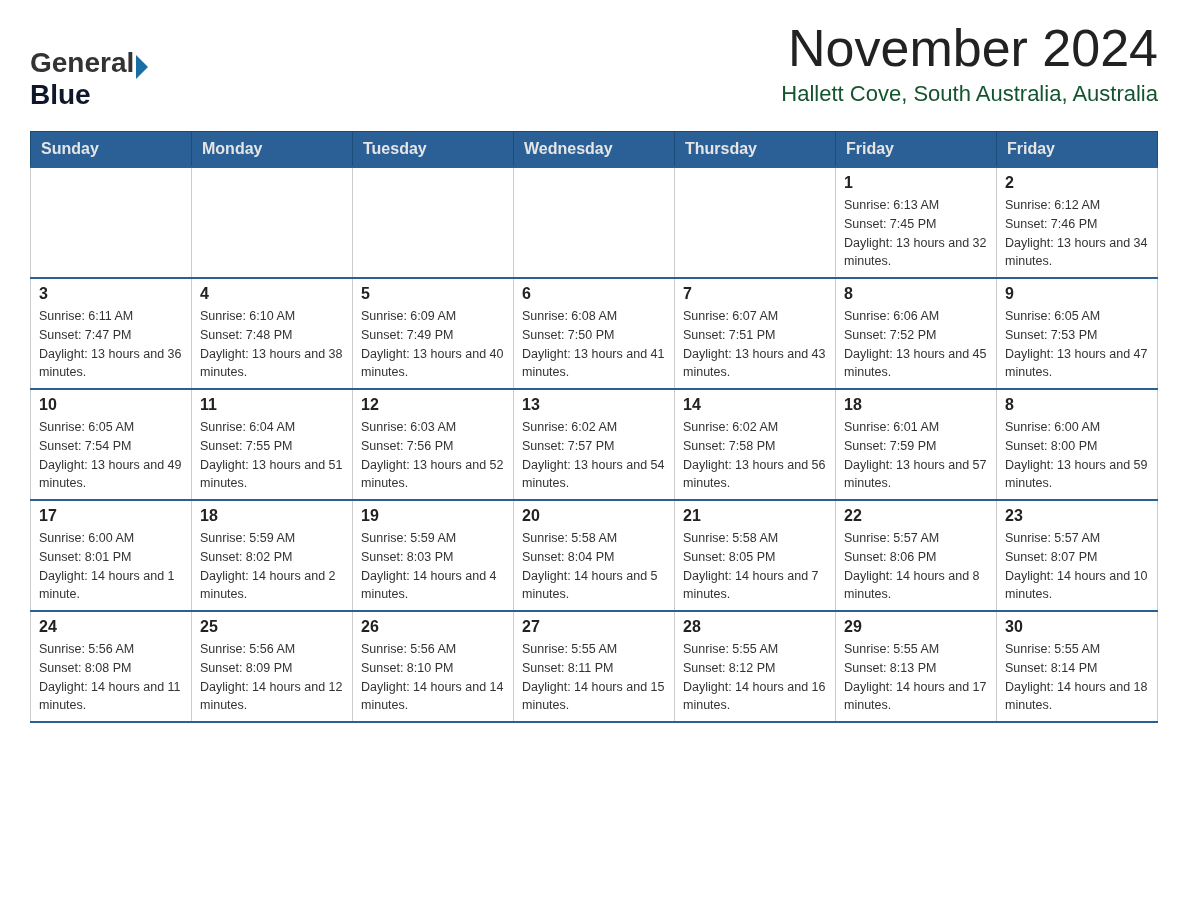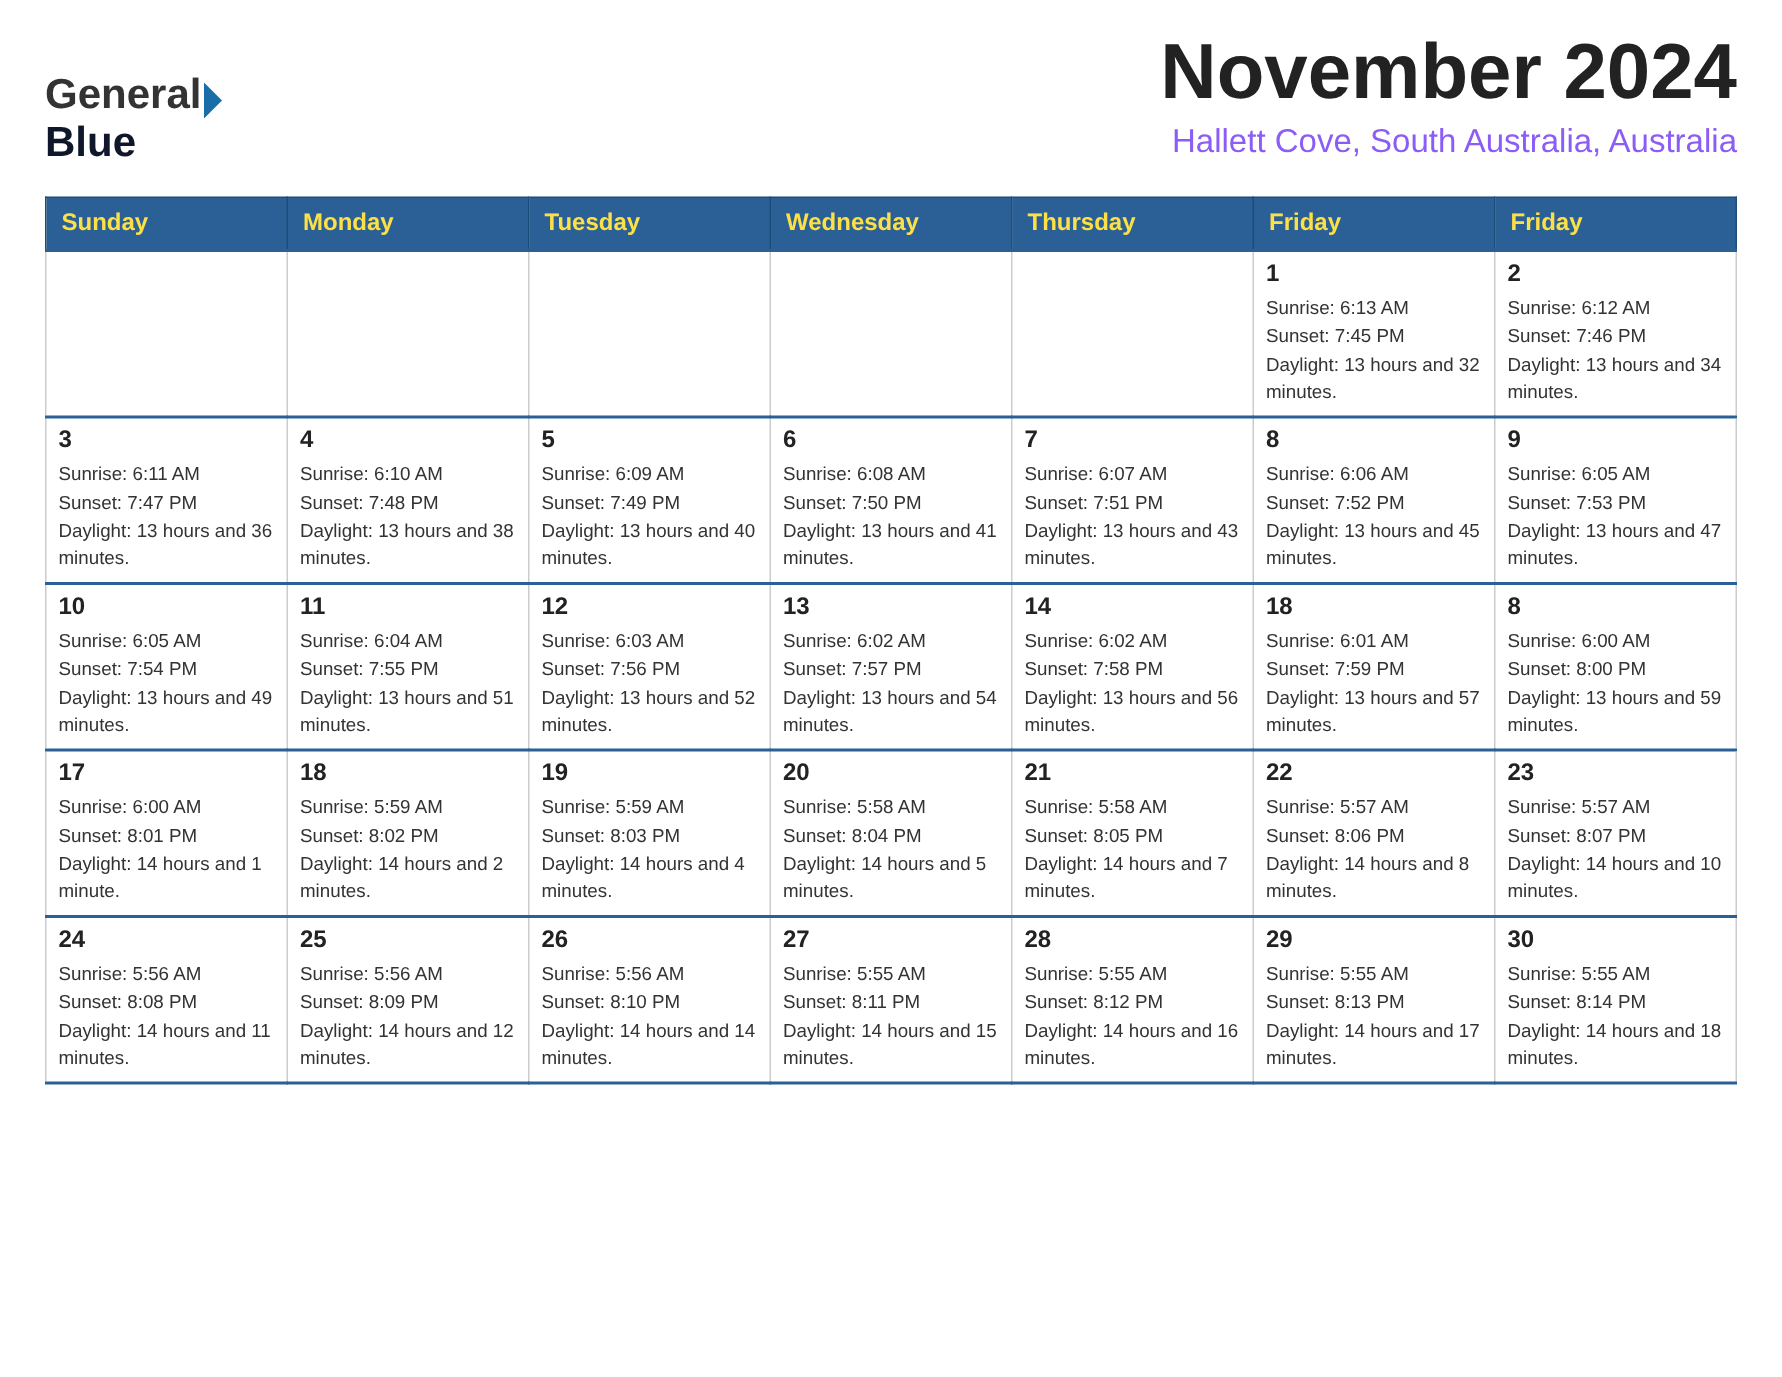--- a/index.html
+++ b/index.html
@@ -44,37 +44,37 @@
     .logo-blue {
       color: #0f172a;
       font-size: 28px;
       font-weight: bold;
     }
     .title-block {
       text-align: right;
     }
     .month-title {
       font-size: 52px;
-      font-weight: bold;
+      font-weight: normal;
       color: #222;
       line-height: 1.1;
     }
     .location-title {
       font-size: 22px;
-      color: #8b5cf6;
+      color: #14532d;
       margin-top: 4px;
     }
     .calendar {
       width: 100%;
       border-collapse: collapse;
       border: 1px solid #999;
     }
     .calendar th {
       background-color: #2a6096;
-      color: #fde047;
+      color: #e5e5e5;
       font-size: 16px;
       font-weight: bold;
       padding: 8px 10px;
       text-align: left;
       border: 1px solid #1a4e78;
     }
     .calendar td {
       vertical-align: top;
       padding: 6px 8px;
       border: 1px solid #ccc;

